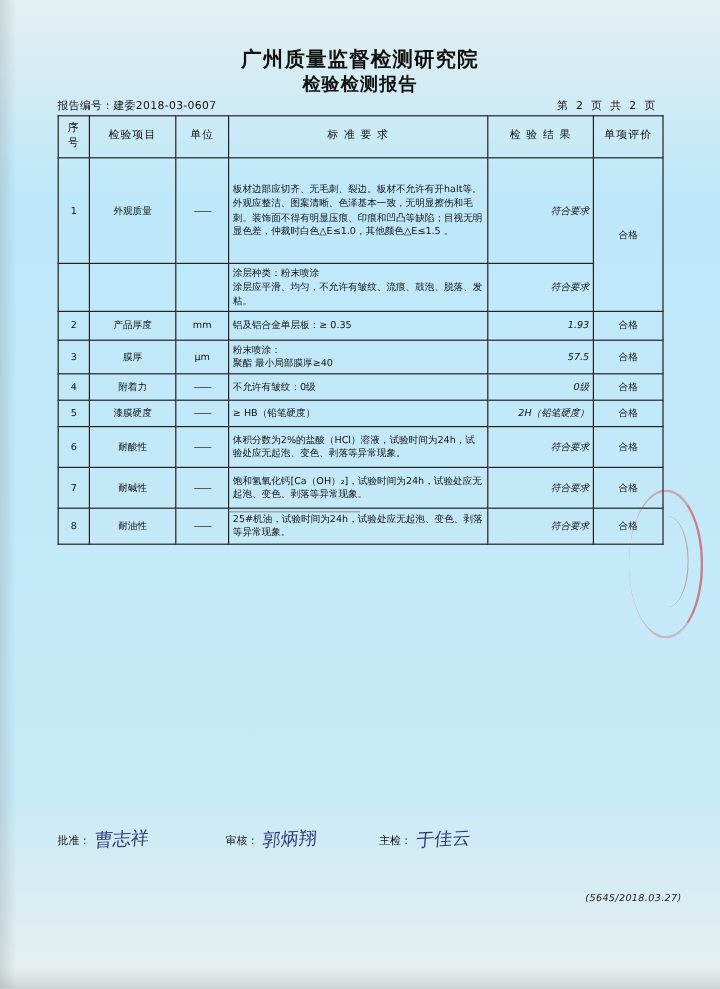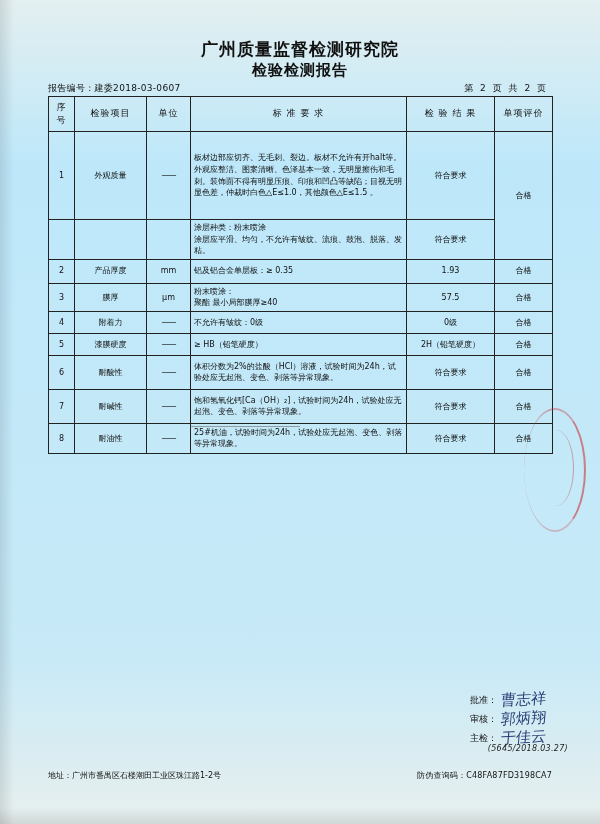--- a/index.html
+++ b/index.html
@@ -90,36 +90,35 @@
   col.c-no { width: 26px; }
   col.c-item { width: 72px; }
   col.c-unit { width: 44px; }
   col.c-std { width: 216px; }
   col.c-res { width: 88px; }
   col.c-eval { width: 58px; }
 
   td.no, td.unit, td.eval { text-align: center; }
   td.item { text-align: center; }
   td.std { text-align: left; }
-  td.res { text-align: center; padding-left: 6px; }
+  td.res { text-align: right; padding-left: 6px; font-style: italic; }
   .dash { letter-spacing: -1px; color: #333; }
 
   
   .sig-area {
     position: absolute;
     left: 48px;
     top: 690px;
     width: 504px;
     font-size: 9px;
     color: #111;
   }
   .sig-row {
     display: flex;
     align-items: flex-end;
-    flex-direction: column;
   }
   .sig-cell { display: flex; align-items: flex-end; }
   .sig-label { font-size: 9px; padding-bottom: 2px; }
   .sig-name {
     font-family: "DejaVu Serif", serif;
     font-size: 15px;
     color: #1b2f6b;
     transform: skewX(-8deg) rotate(-3deg);
     padding: 0 6px 0 4px;
     white-space: nowrap;
@@ -333,20 +332,16 @@
       <div class="sig-cell">
         <span class="sig-label">主检：</span>
         <span class="sig-name">于佳云</span>
       </div>
     </div>
 
   </div>
 
   <div class="code-right">(5645/2018.03.27)</div>
 
-  <div class="footer">
-    <div>地址：广州市番禺区石楼潮田工业区珠江路1-2号</div>
-    <div class="footer-right">防伪查询码：C48FA87FD3198CA7</div>
-  </div>
 
   <div class="edge-shadow-l"></div>
   <div class="edge-shadow-b"></div>
 </div>
 
 </body></html>

